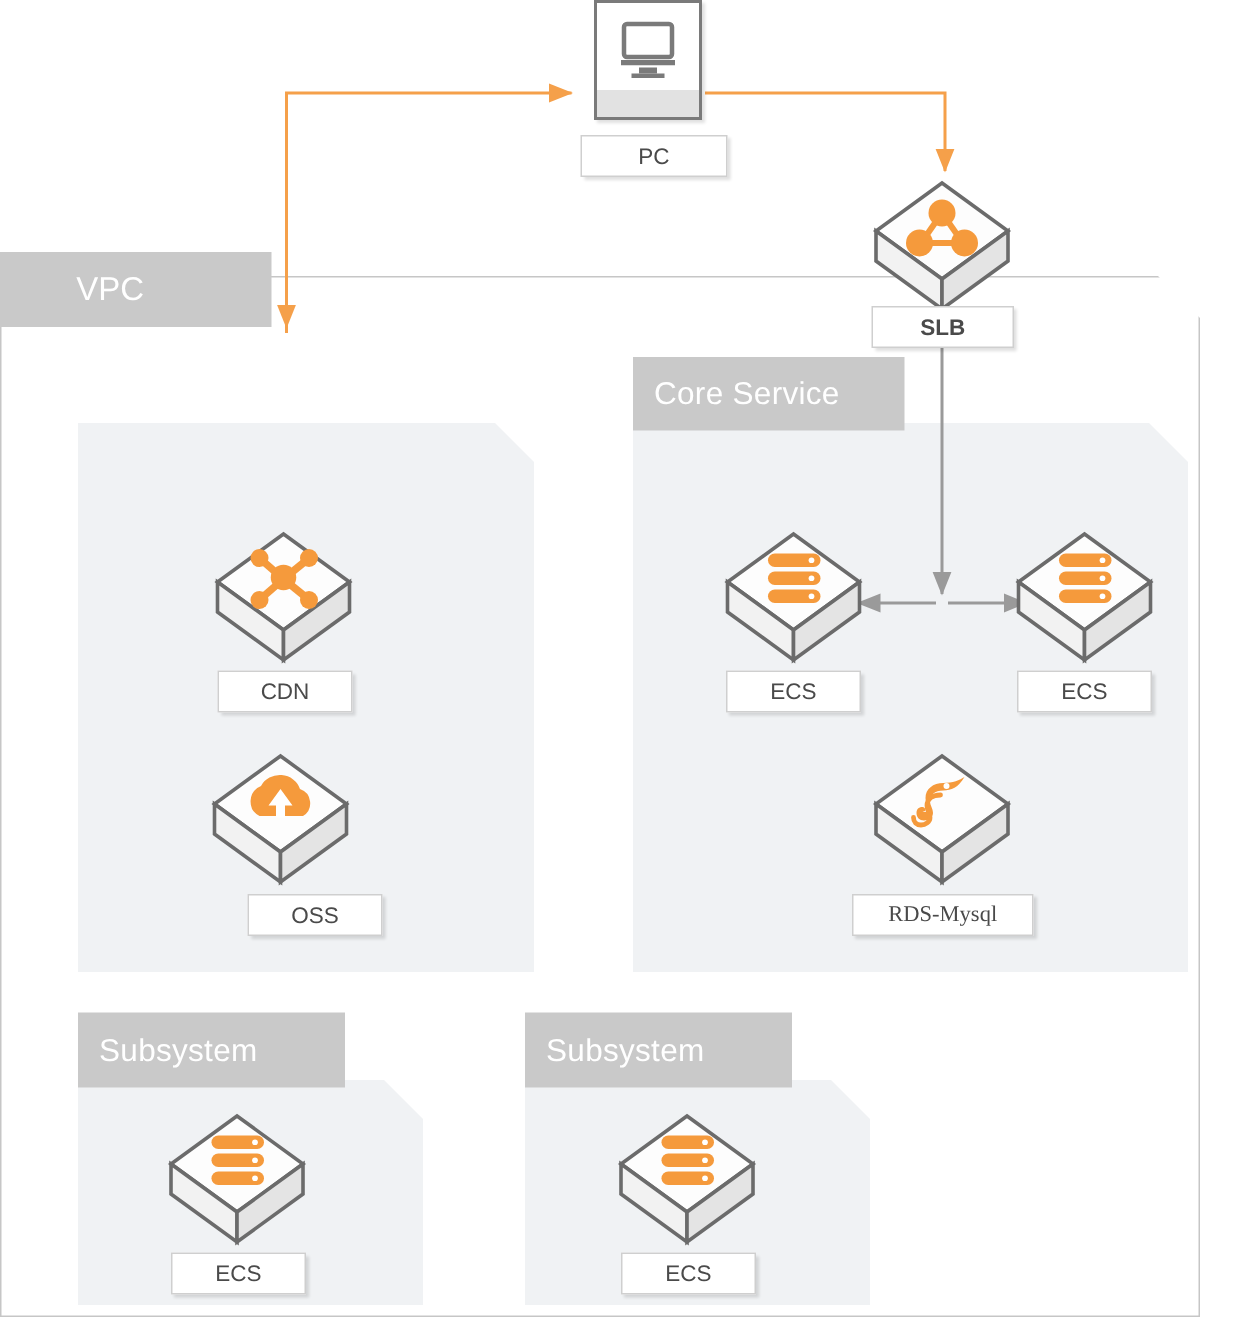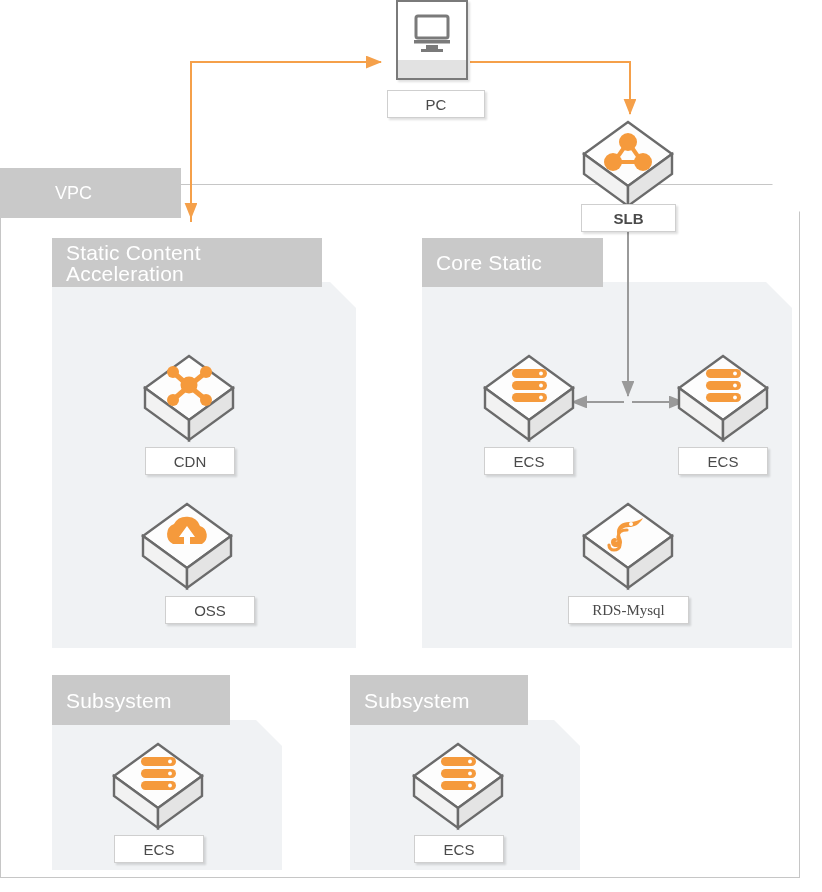--- a/index.html
+++ b/index.html
@@ -53,21 +53,21 @@
     clip-path: polygon(0 0, calc(100% - 28px) 0, 100% 28px, 100% 100%, 0 100%);
   }
   .vpc-title {
     position: absolute;
     left: 0px;
     top: 168px;
     width: 181px;
     height: 50px;
     background: #c9c9c9;
     color: #ffffff;
-    font-size: 18px;
+    font-size: 22px;
     display: flex;
     align-items: center;
     justify-content: center;
     box-sizing: border-box;
     padding-right: 34px;
   }
 
   
   .node-label {
     position: absolute;
@@ -128,24 +128,23 @@
 </style>
 </head>
 <body>
 
 <div id="canvas">
 
   <div class="vpc-box"></div>
   <div class="vpc-title">VPC</div>
 
   <div class="panel folded" style="left:52px; top:282px; width:304px; height:366px;"></div>
-  <div class="panel-title" style="left:52px; top:238px; width:270px; height:49px;">Static Content Acceleration</div>
 
   <div class="panel folded" style="left:422px; top:282px; width:370px; height:366px;"></div>
-  <div class="panel-title" style="left:422px; top:238px; width:181px; height:49px;">Core Static</div>
+  <div class="panel-title" style="left:422px; top:238px; width:181px; height:49px;">Core Service</div>
 
   <div class="panel folded" style="left:52px; top:720px; width:230px; height:150px;"></div>
   <div class="panel-title" style="left:52px; top:675px; width:178px; height:50px;">Subsystem</div>
 
   <div class="panel folded" style="left:350px; top:720px; width:230px; height:150px;"></div>
   <div class="panel-title" style="left:350px; top:675px; width:178px; height:50px;">Subsystem</div>
 
   <svg class="conn-layer" viewBox="0 0 822 892">
     <defs>
       <marker id="arrow-orange" markerWidth="9" markerHeight="9" refX="7.5" refY="3.2" orient="auto" markerUnits="strokeWidth">

